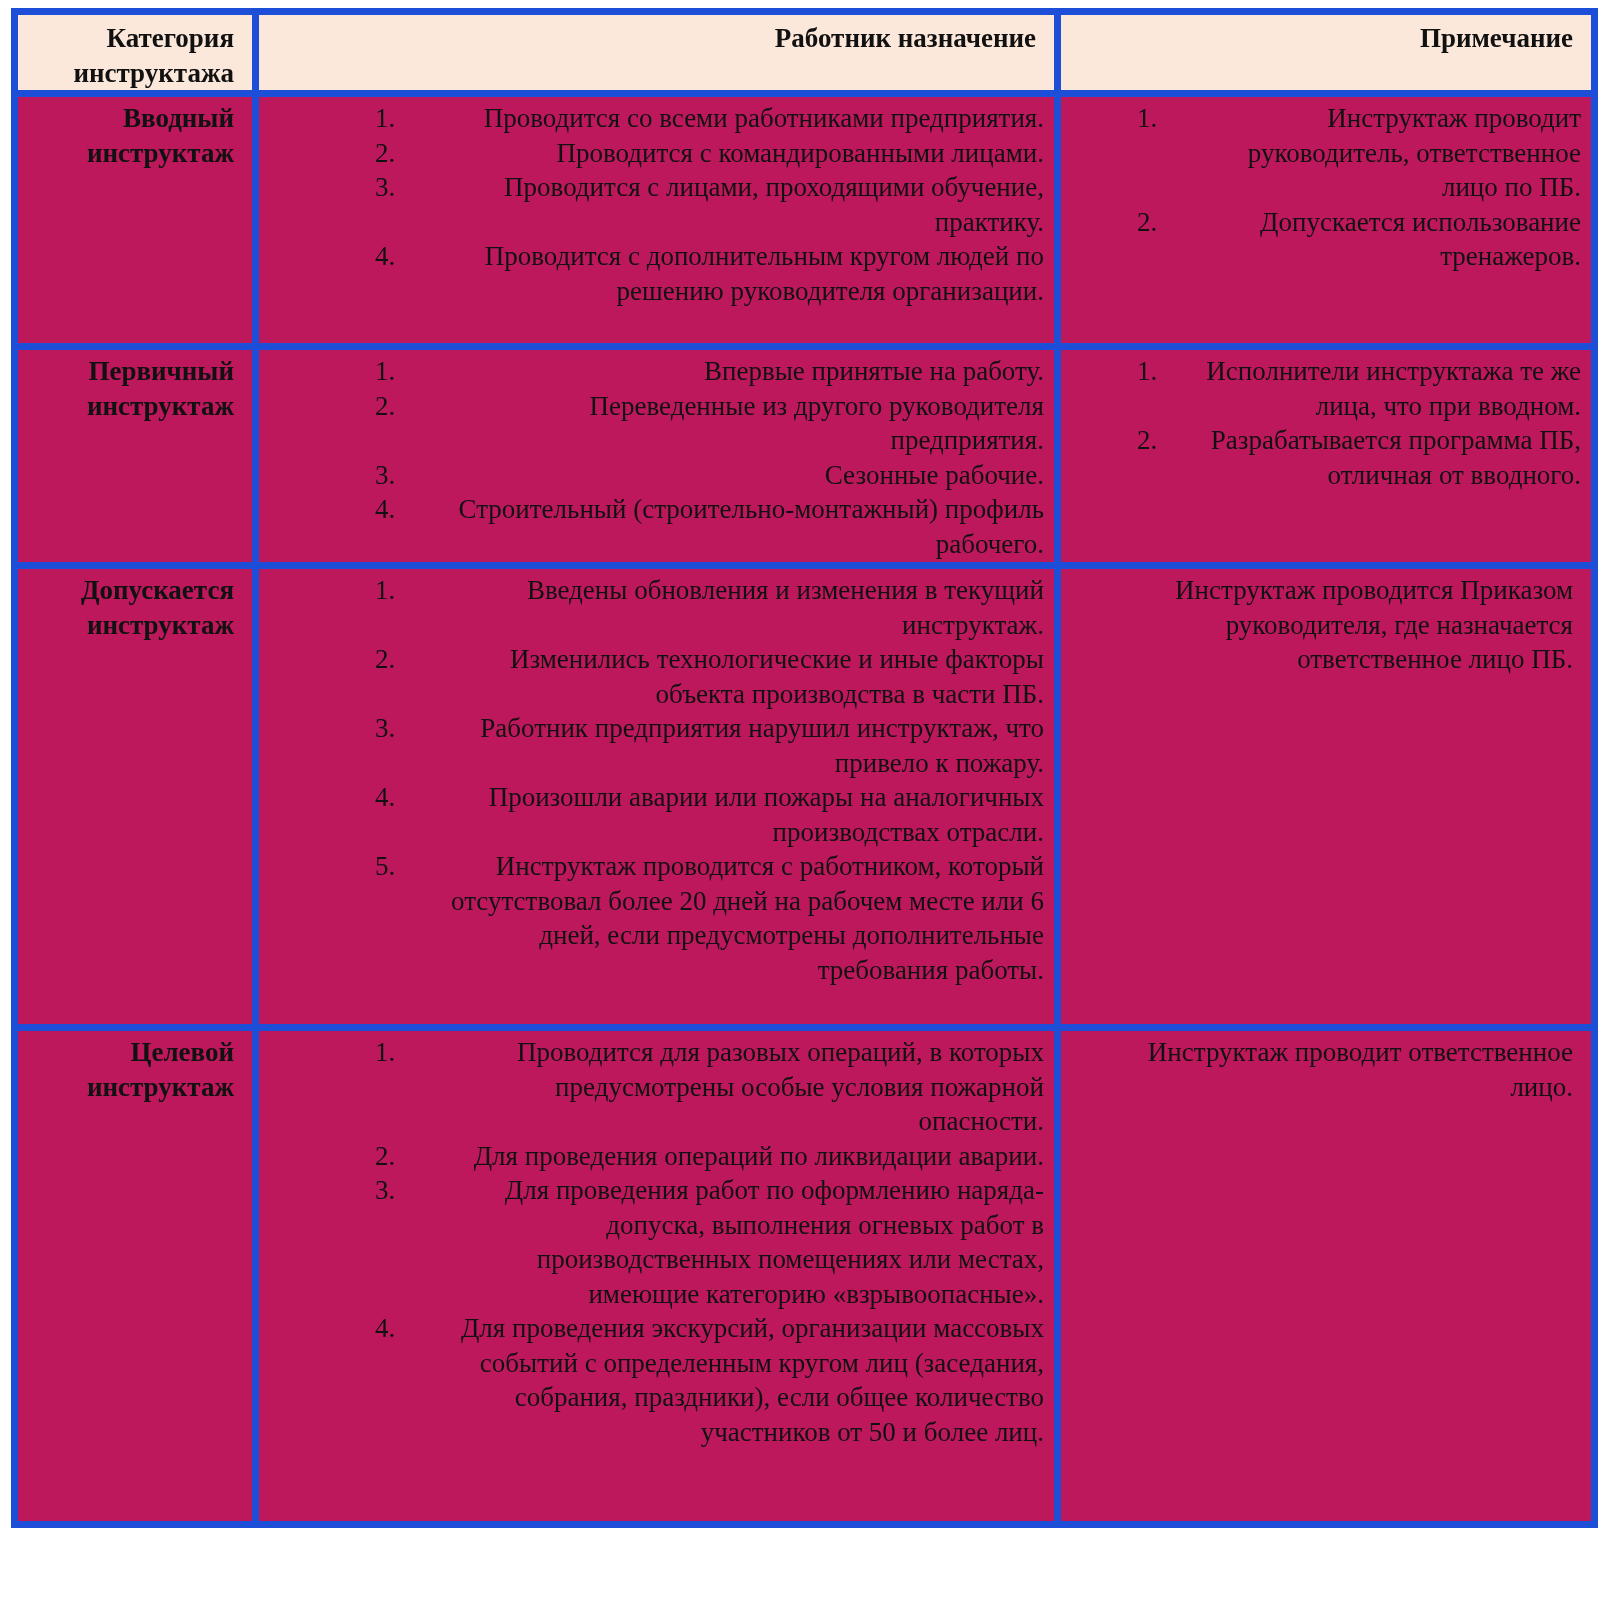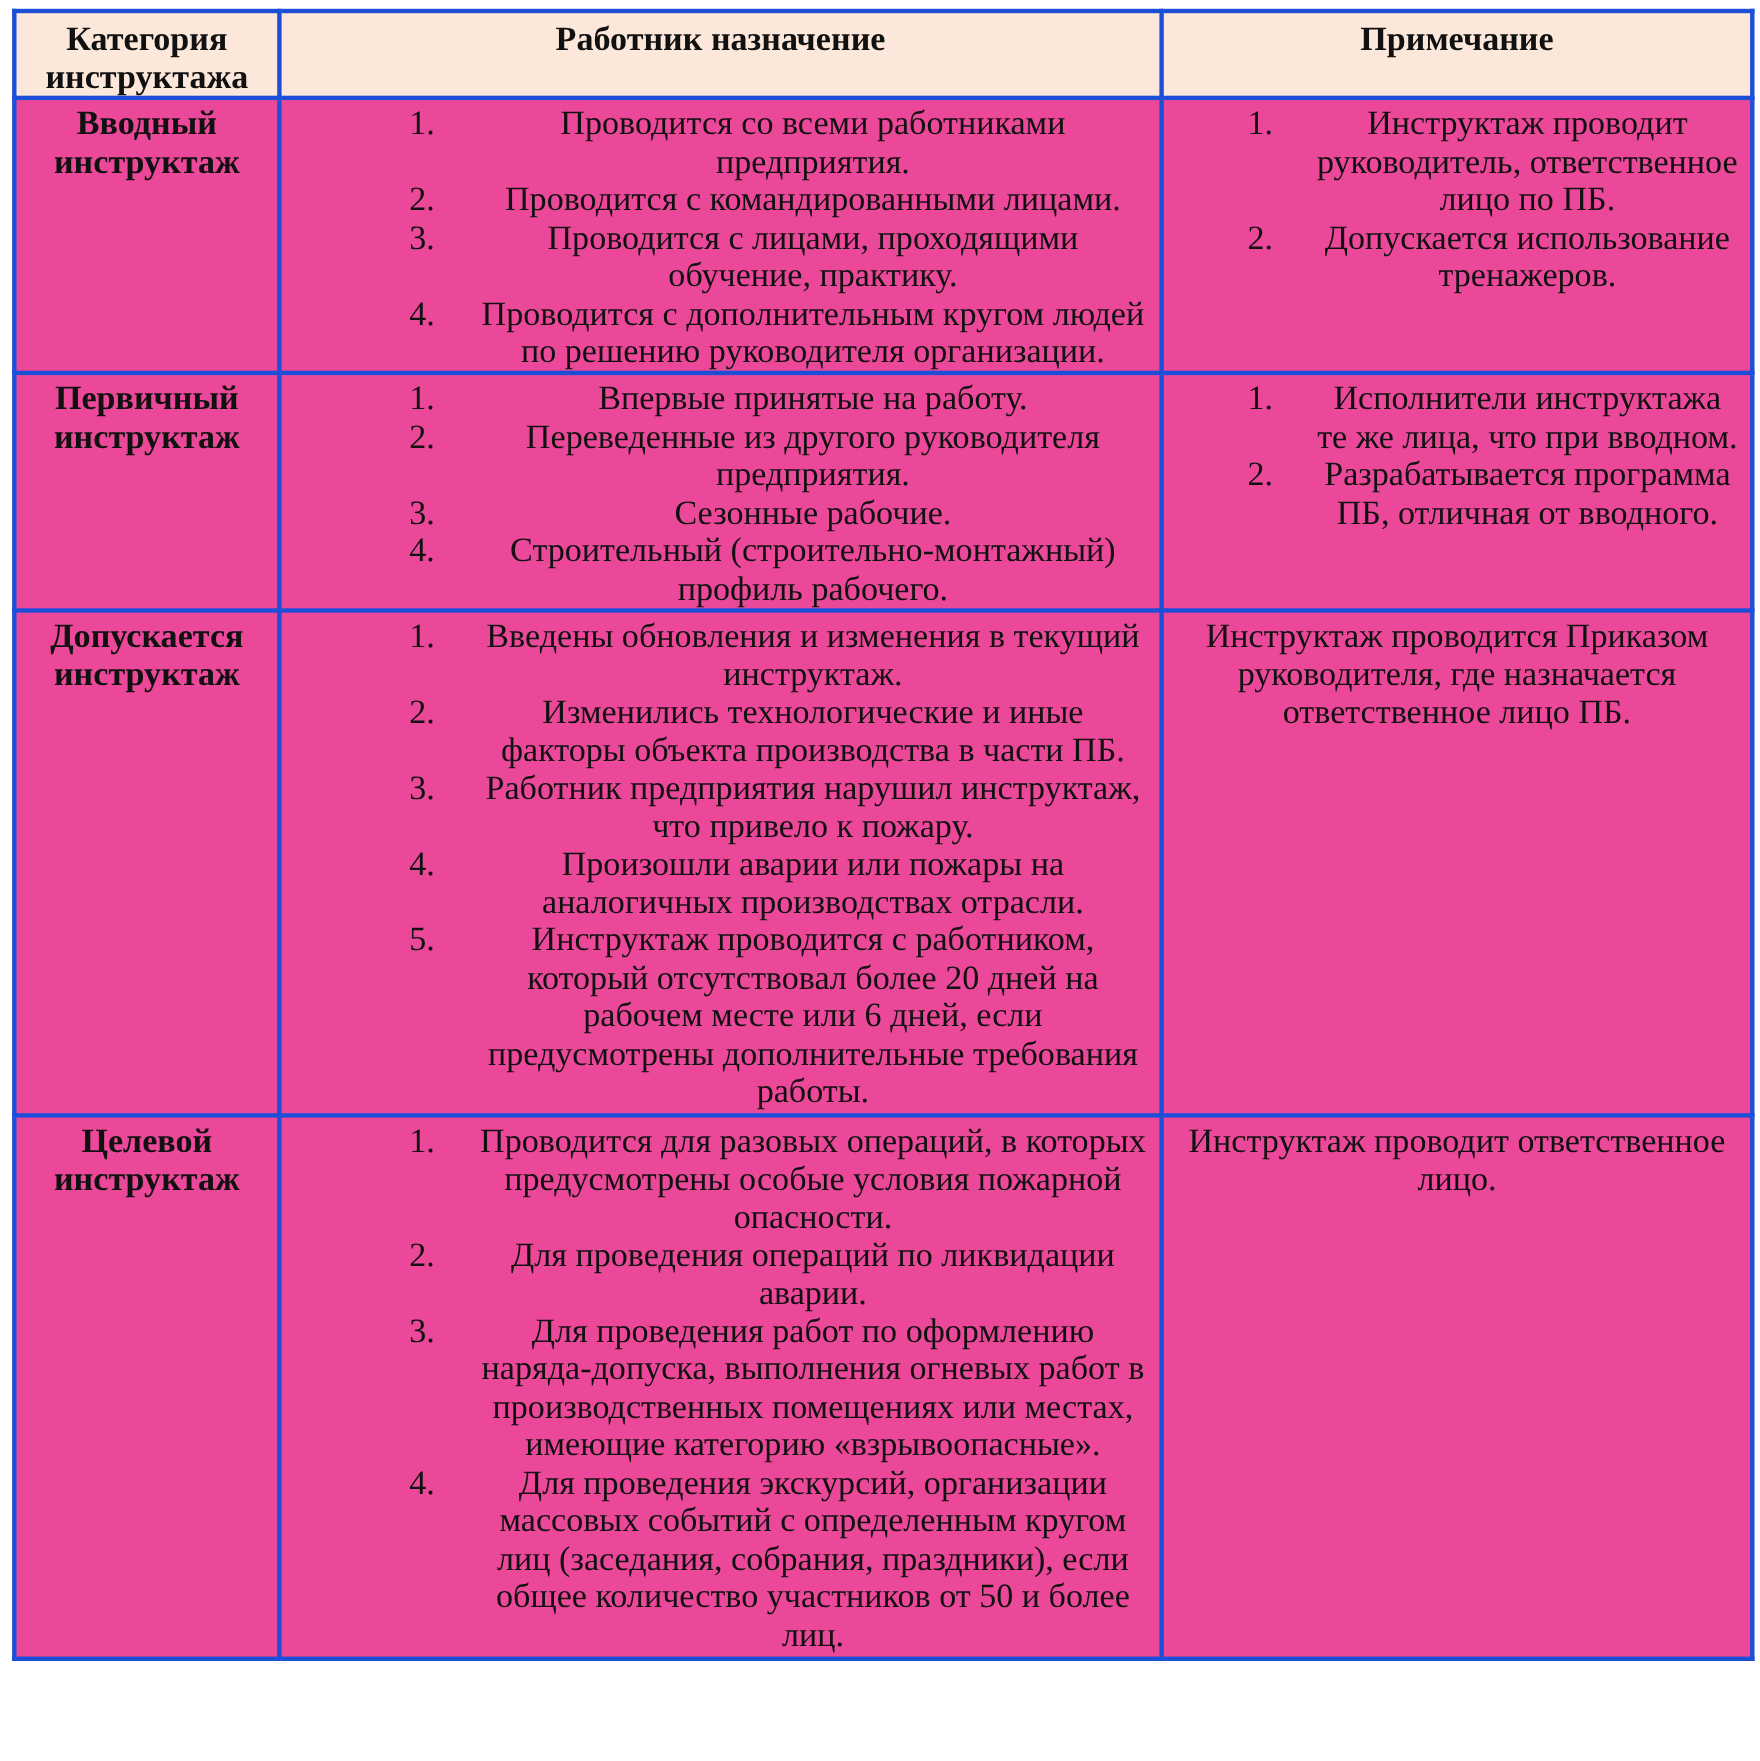--- a/index.html
+++ b/index.html
@@ -16,35 +16,35 @@
     }
     .doc-table {
       position: absolute;
       left: 11px;
       top: 8px;
       width: 1580px;
       border-collapse: collapse;
       table-layout: fixed;
     }
     .doc-table td, .doc-table th {
-      border: 4px solid #1d4ed8;
+      border: 7px solid #1d4ed8;
       vertical-align: top;
       padding: 0;
-      font-size: 31px;
+      font-size: 27px;
       line-height: 34.5px;
-      text-align: center;
+      text-align: right;
     }
     .doc-table thead th {
       background: #FCE8DA;
       font-weight: bold;
       padding: 6px 18px 0 18px;
       height: 65px;
     }
     .doc-table tbody td {
-      background: #ec4899;
+      background: #be185d;
     }
     .cat-cell {
       font-weight: bold;
       padding: 4px 18px 0 18px !important;
     }
     .plain-cell {
       padding: 4px 18px 0 18px !important;
       font-weight: normal;
     }
     .list-cell {

